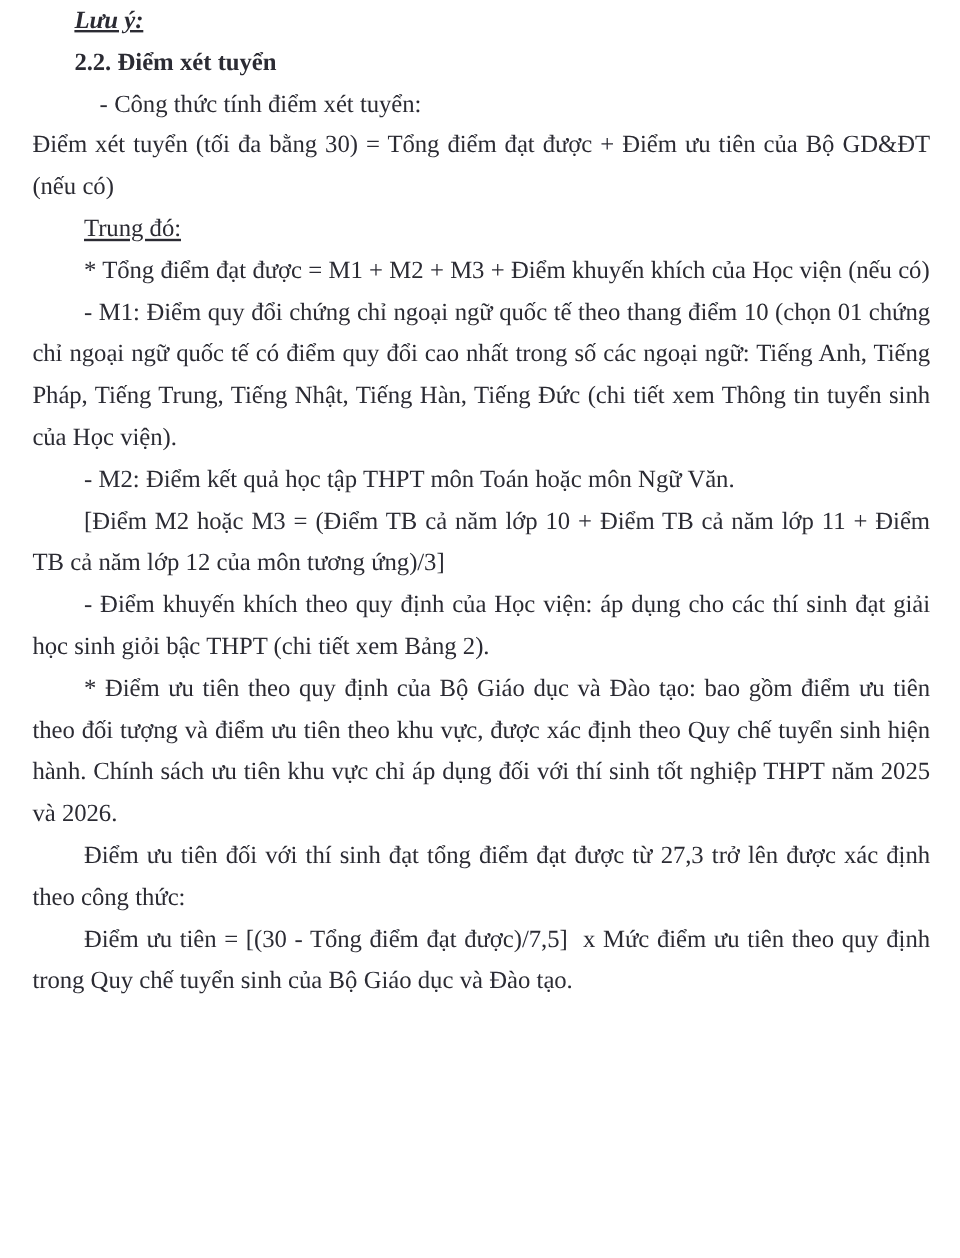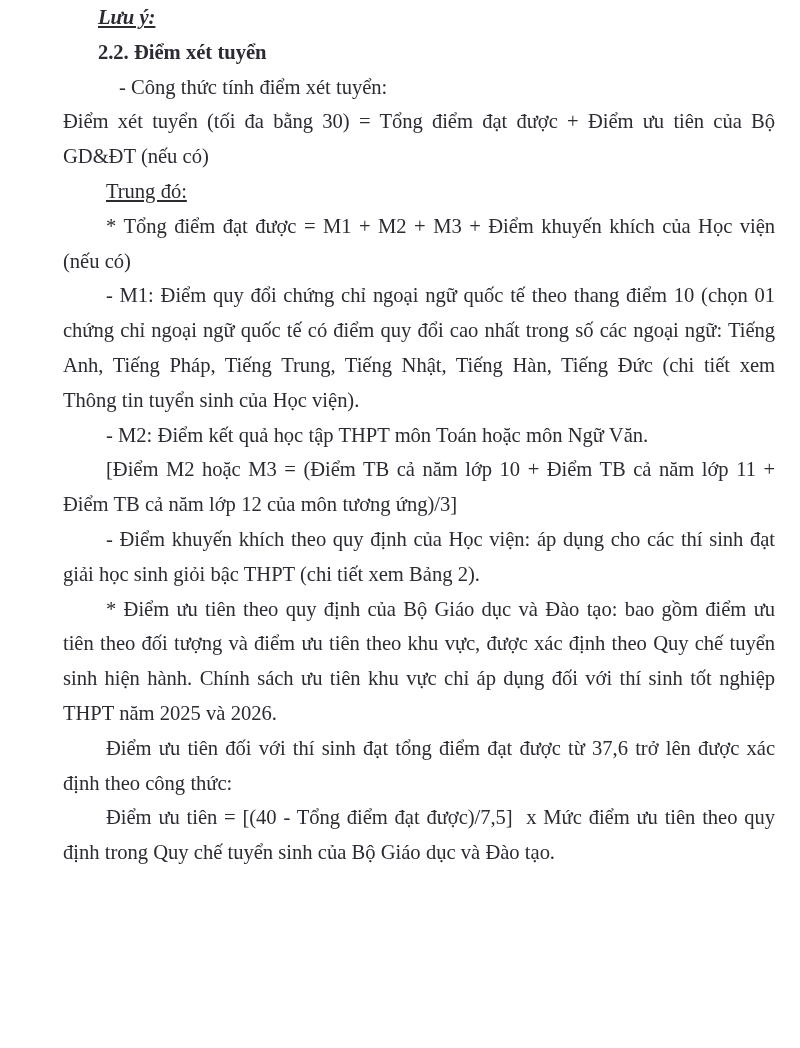--- a/index.html
+++ b/index.html
@@ -39,21 +39,21 @@
     letter-spacing: -0.05px;
     word-spacing: 0.2px;
   }
   
   .ind-none   { text-indent: 0; }
   .ind-normal { text-indent: 43px; }
   .ind-deep   { text-indent: 56px; }
   .ind-head   { text-indent: 35px; }
 
   
-  p { text-align-last: left; margin-left: 36px; }
+  p { text-align-last: left; }
 
   .note-label {
     font-weight: bold;
     font-style: italic;
     text-decoration: underline;
     text-underline-offset: 2px;
   }
   .section-head {
     font-weight: bold;
   }
@@ -72,16 +72,16 @@
       <p class="ind-head"><span class="section-head nowrapish">2.2. Điểm xét tuyển</span></p>
       <p class="ind-deep nowrapish">- Công thức tính điểm xét tuyển:</p>
       <p class="ind-none nowrapish">Điểm xét tuyển (tối đa bằng 30) = Tổng điểm đạt được + Điểm ưu tiên của Bộ GD&amp;ĐT (nếu có)</p>
       <p class="ind-normal"><span class="underlined nowrapish">Trung đó:</span></p>
       <p class="ind-normal nowrapish">* Tổng điểm đạt được = M1 + M2 + M3 + Điểm khuyến khích của Học viện (nếu có)</p>
       <p class="ind-normal nowrapish">- M1: Điểm quy đổi chứng chỉ ngoại ngữ quốc tế theo thang điểm 10 (chọn 01 chứng chỉ ngoại ngữ quốc tế có điểm quy đổi cao nhất trong số các ngoại ngữ: Tiếng Anh, Tiếng Pháp, Tiếng Trung, Tiếng Nhật, Tiếng Hàn, Tiếng Đức (chi tiết xem Thông tin tuyển sinh của Học viện).</p>
       <p class="ind-normal nowrapish">- M2: Điểm kết quả học tập THPT môn Toán hoặc môn Ngữ Văn.</p>
       <p class="ind-normal nowrapish">[Điểm M2 hoặc M3 = (Điểm TB cả năm lớp 10 + Điểm TB cả năm lớp 11 + Điểm TB cả năm lớp 12 của môn tương ứng)/3]</p>
       <p class="ind-normal nowrapish">- Điểm khuyến khích theo quy định của Học viện: áp dụng cho các thí sinh đạt giải học sinh giỏi bậc THPT (chi tiết xem Bảng 2).</p>
       <p class="ind-normal nowrapish">* Điểm ưu tiên theo quy định của Bộ Giáo dục và Đào tạo: bao gồm điểm ưu tiên theo đối tượng và điểm ưu tiên theo khu vực, được xác định theo Quy chế tuyển sinh hiện hành. Chính sách ưu tiên khu vực chỉ áp dụng đối với thí sinh tốt nghiệp THPT năm 2025 và 2026.</p>
-      <p class="ind-normal nowrapish">Điểm ưu tiên đối với thí sinh đạt tổng điểm đạt được từ 37,6 trở lên được xác định theo công thức:</p>
-      <p class="ind-normal nowrapish">Điểm ưu tiên = [(40 - Tổng điểm đạt được)/7,5]  x Mức điểm ưu tiên theo quy định trong Quy chế tuyển sinh của Bộ Giáo dục và Đào tạo.</p>
+      <p class="ind-normal nowrapish">Điểm ưu tiên đối với thí sinh đạt tổng điểm đạt được từ 27,3 trở lên được xác định theo công thức:</p>
+      <p class="ind-normal nowrapish">Điểm ưu tiên = [(30 - Tổng điểm đạt được)/7,5]  x Mức điểm ưu tiên theo quy định trong Quy chế tuyển sinh của Bộ Giáo dục và Đào tạo.</p>
     </div>
 </div>
 
 </body></html>

